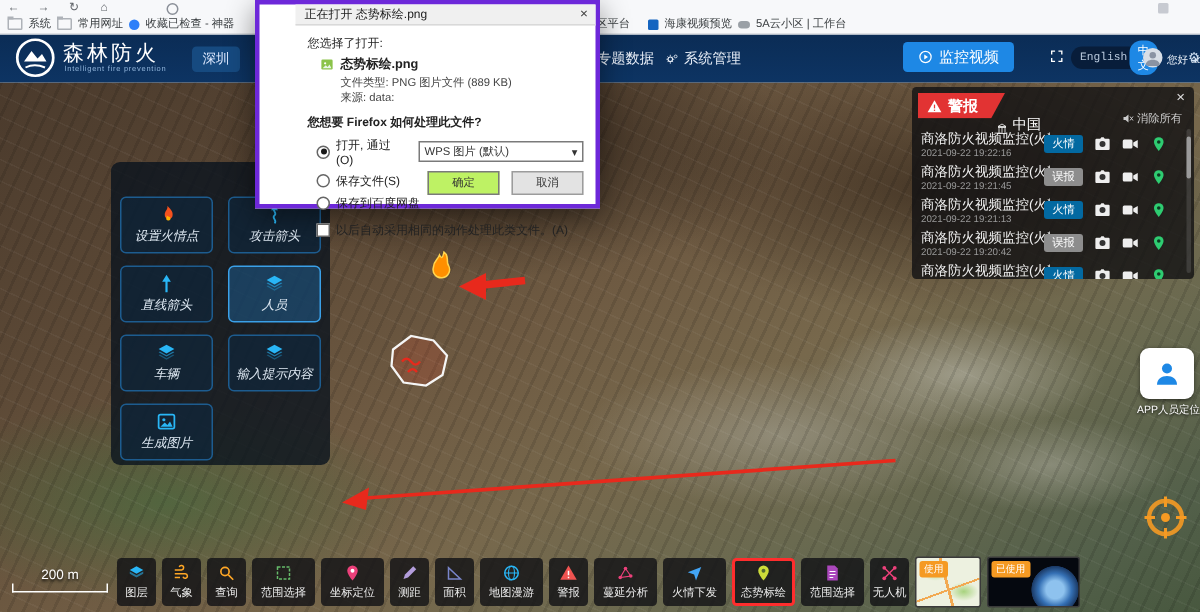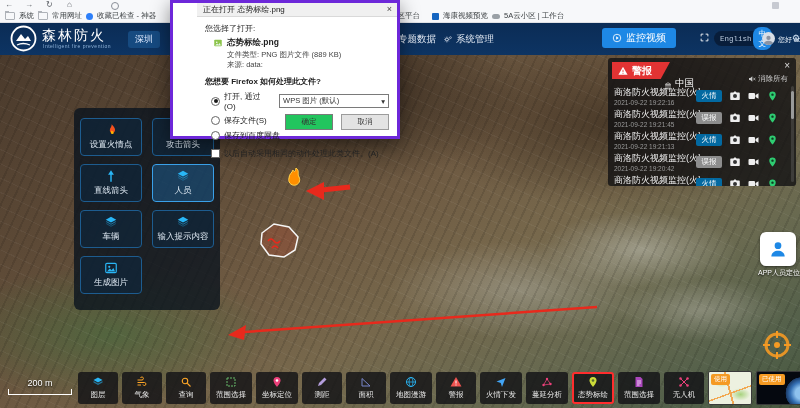--- a/index.html
+++ b/index.html
@@ -52,22 +52,22 @@
   .overlay-svg{position:absolute;left:0;top:55px;z-index:5;pointer-events:none;}
   .scale{position:absolute;left:8px;top:378px;z-index:6;color:#fff;font-size:9px;text-shadow:0 1px 2px #000;text-align:center;width:64px;}
   .scale-bar{margin-top:1px;height:5px;border-left:1.5px solid #fff;border-right:1.5px solid #fff;border-bottom:1.5px solid #fff;}
   .app-locate{position:absolute;left:758px;top:232px;z-index:6;width:40px;text-align:center;}
   .app-locate .box{width:36px;height:34px;margin:0 auto;background:#fff;border-radius:6px;display:flex;align-items:center;justify-content:center;box-shadow:0 1px 3px rgba(0,0,0,.5);}
   .app-locate .lbl{margin-top:2px;font-size:7px;color:#fff;text-shadow:0 1px 2px #000;white-space:nowrap;}
   .compass{position:absolute;left:762px;top:330px;z-index:6;}
 
   
   .plot-panel{position:absolute;left:74px;top:108px;width:146px;height:202px;background:rgba(8,18,30,.78);
-    border-radius:6px;z-index:10;padding:10px 6px 6px;box-sizing:border-box;
-    display:grid;grid-template-columns:62px 62px;grid-auto-rows:38px;gap:8px 10px;justify-content:center;}
+    border-radius:6px;z-index:10;padding:23px 6px 6px;box-sizing:border-box;
+    display:grid;grid-template-columns:62px 62px;grid-auto-rows:38px;gap:8px 10px;justify-content:center;font-style:italic;}
   .pbtn{background:rgba(13,40,66,.55);border:1px solid #1d5c8f;border-radius:4px;display:flex;flex-direction:column;
     align-items:center;justify-content:center;gap:2px;color:#dfe9f3;font-size:8.5px;cursor:pointer;}
   .pbtn.active{background:rgba(33,150,243,.28);border-color:#3aa0e8;}
 
   
   .alarm{position:absolute;left:608px;top:58px;width:188px;height:128px;background:rgba(15,15,18,.78);border-radius:3px;z-index:10;overflow:hidden;}
   .ribbon{position:absolute;left:4px;top:4px;width:58px;height:17px;background:#e23333;clip-path:polygon(0 0,100% 0,84% 100%,0 100%);
     display:flex;align-items:center;gap:4px;padding-left:6px;color:#fff;font-size:10px;font-weight:bold;box-sizing:border-box;}
   .a-close{position:absolute;right:6px;top:2px;color:#ddd;font-size:10px;}
   .a-clear{position:absolute;right:8px;top:16px;display:flex;align-items:center;gap:2px;color:#ccc;font-size:7.5px;}
@@ -79,21 +79,21 @@
     display:flex;align-items:center;justify-content:center;}
   .badge.fire{background:#0369a1;} .badge.false{background:#8d8d8d;}
   .ric{position:absolute;top:4px;} .ric.cam{left:121px;} .ric.vid{left:139px;} .ric.pin{left:159px;}
   .a-scroll{position:absolute;right:2px;top:28px;bottom:4px;width:3px;background:rgba(255,255,255,.12);border-radius:2px;}
   .a-thumb{position:absolute;top:5px;left:0;width:3px;height:28px;background:#9a9a9a;border-radius:2px;}
 
   
   .toolbar{position:absolute;left:78px;top:372px;height:32px;display:flex;gap:4px;z-index:10;}
   .tbtn{height:32px;background:rgba(18,18,22,.82);border-radius:3px;display:flex;flex-direction:column;align-items:center;
     justify-content:center;gap:2px;color:#ececec;font-size:7.5px;box-sizing:border-box;cursor:pointer;}
-  .w30{width:40px;} .w36{width:40px;} .w42{width:42px;}
+  .w30{width:26px;} .w36{width:26px;} .w42{width:42px;}
   .tbtn.active{border:2px solid #ff2d2d;}
   .thumb{position:relative;width:44px;height:34px;border:1px solid #3a3a3a;border-radius:2px;box-sizing:border-box;overflow:hidden;margin-top:-1px;}
   .thumb2d{background:
     linear-gradient(75deg, transparent 46%, #f2a952 46% 50%, transparent 50%),
     linear-gradient(160deg, transparent 60%, #f2a952 60% 63%, transparent 63%),
     radial-gradient(12px 8px at 30% 30%, #b5d98a, transparent 70%),
     radial-gradient(14px 9px at 75% 70%, #a8d37e, transparent 70%),#edf1e0;}
   .thumb3d{width:62px;background:
     radial-gradient(20px 20px at 74% 66%, #8ec2ee 0 30%, #3570b4 55%, #1b3a66 78%, transparent 80%),#05080f;}
   .chip{position:absolute;left:2px;top:2px;background:#f59a23;color:#fff;font-size:6.5px;padding:1px 3px;border-radius:2px;}
@@ -109,21 +109,21 @@
   .d-meta{margin-left:22px;font-size:7.5px;color:#454545;line-height:10px;}
   .d-q{font-weight:bold;margin-top:6px;}
   .opt{display:flex;align-items:center;gap:4px;margin:4px 0 0 6px;}
   .radio{width:7px;height:7px;border:1px solid #666;border-radius:50%;background:#fff;flex:none;position:relative;}
   .radio.sel::after{content:"";position:absolute;left:1.5px;top:1.5px;width:4px;height:4px;border-radius:50%;background:#1a1a1a;}
   .chk{width:7px;height:7px;border:1px solid #666;background:#fff;flex:none;}
   .select{margin-left:4px;width:104px;height:12px;border:1px solid #7a7a7a;background:#fff;display:flex;align-items:center;
     justify-content:space-between;padding:0 3px;font-size:7.5px;color:#333;}
   .d-btns{position:absolute;right:8px;bottom:6px;display:flex;gap:8px;}
   .d-btn{width:46px;height:14px;background:#e3e3e3;border:1px solid #9c9c9c;display:flex;align-items:center;justify-content:center;font-size:7.5px;color:#333;}
-  .d-btn.ok{border-color:#7a7a7a;background:#22c55e;}
+  .d-btn.ok{border-color:#7a7a7a;background:#bef264;}
 </style>
 </head>
 <body>
 
 <div class="screen">
 
   <div class="map"></div>
   <svg class="overlay-svg" width="800" height="353">
     <path d="M597 252 L244 277" stroke="#e8291c" stroke-width="2.5" fill="none"></path>
     <polygon points="228,280 246,270 244,285" fill="#e8291c"></polygon>
@@ -382,32 +382,32 @@
     <div class="tbtn w30">
       <svg width="12" height="12" viewBox="0 0 24 24">
           <path d="M12 2L1 21h22z" fill="#ef5350"></path>
           <rect x="11" y="9" width="2" height="6" fill="#fff"></rect>
           <rect x="11" y="17" width="2" height="2" fill="#fff"></rect>
         </svg>
       <span>警报</span>
     </div>
     <div class="tbtn w42">
       <svg width="12" height="12" viewBox="0 0 24 24">
-          <path d="M3 11L21 4l-7 18-2.5-8z" fill="#42a5f5"></path>
-        </svg>
-      <span>火情下发</span>
-    </div>
-    <div class="tbtn w42">
-      <svg width="12" height="12" viewBox="0 0 24 24">
           <path d="M5 18L12 6l7 10z" stroke="#ec407a" stroke-width="1.5" fill="none"></path>
           <circle cx="5" cy="18" r="2.4" fill="#ec407a"></circle>
           <circle cx="12" cy="6" r="2.4" fill="#ec407a"></circle>
           <circle cx="19" cy="16" r="2.4" fill="#ec407a"></circle>
         </svg>
       <span>蔓延分析</span>
+    </div>
+    <div class="tbtn w42">
+      <svg width="12" height="12" viewBox="0 0 24 24">
+          <path d="M3 11L21 4l-7 18-2.5-8z" fill="#42a5f5"></path>
+        </svg>
+      <span>火情下发</span>
     </div>
     <div class="tbtn w42 active">
       <svg width="12" height="12" viewBox="0 0 24 24">
           <path d="M12 2a7 7 0 0 0-7 7c0 5 7 13 7 13s7-8 7-13a7 7 0 0 0-7-7z" fill="#cddc39"></path>
           <circle cx="12" cy="9" r="2.6" fill="#556b2f"></circle>
         </svg>
       <span>态势标绘</span>
     </div>
     <div class="tbtn w42">
       <svg width="12" height="12" viewBox="0 0 24 24">

